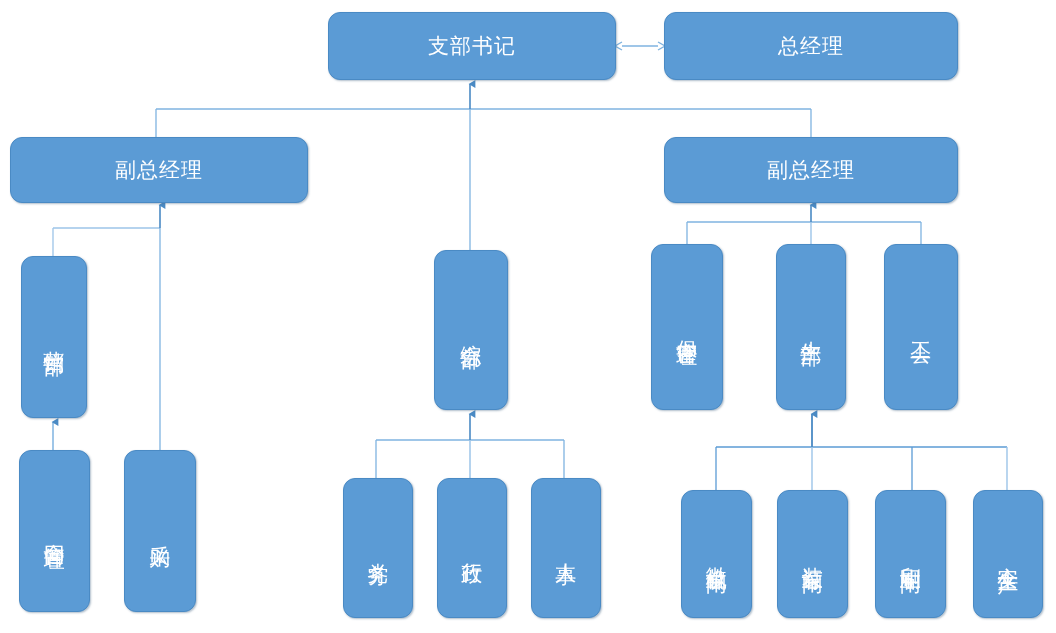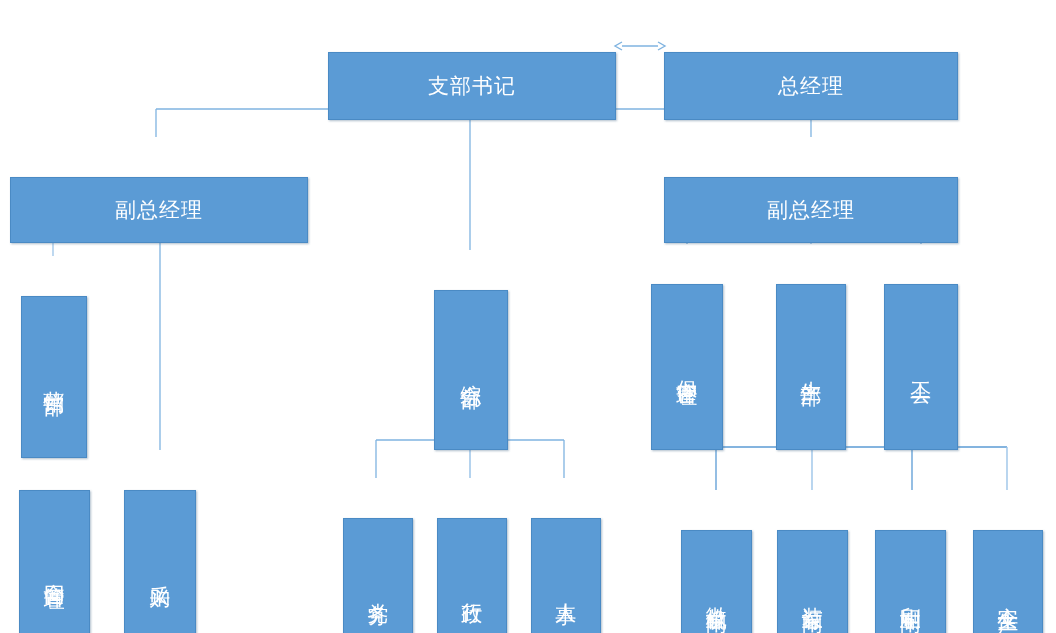--- a/index.html
+++ b/index.html
@@ -21,30 +21,29 @@
     top: 0;
     width: 1056px;
     height: 633px;
     pointer-events: none;
   }
   .node {
     position: absolute;
     box-sizing: border-box;
     background: #5b9bd5;
     border: 1px solid #4a8ac4;
-    border-radius: 0;
+    border-radius: 12px;
     color: #ffffff;
     display: flex;
     align-items: center;
     justify-content: center;
     text-align: center;
     box-shadow: 1px 1px 2px rgba(80, 110, 140, 0.45);
     line-height: 1.12;
     letter-spacing: 1px;
-    margin-top: 40px;
   }
   .node.horizontal {
     writing-mode: horizontal-tb;
     font-size: 21px;
   }
   .node.vertical {
     writing-mode: vertical-rl;
     text-orientation: upright;
     font-size: 21px;
     letter-spacing: 2px;

